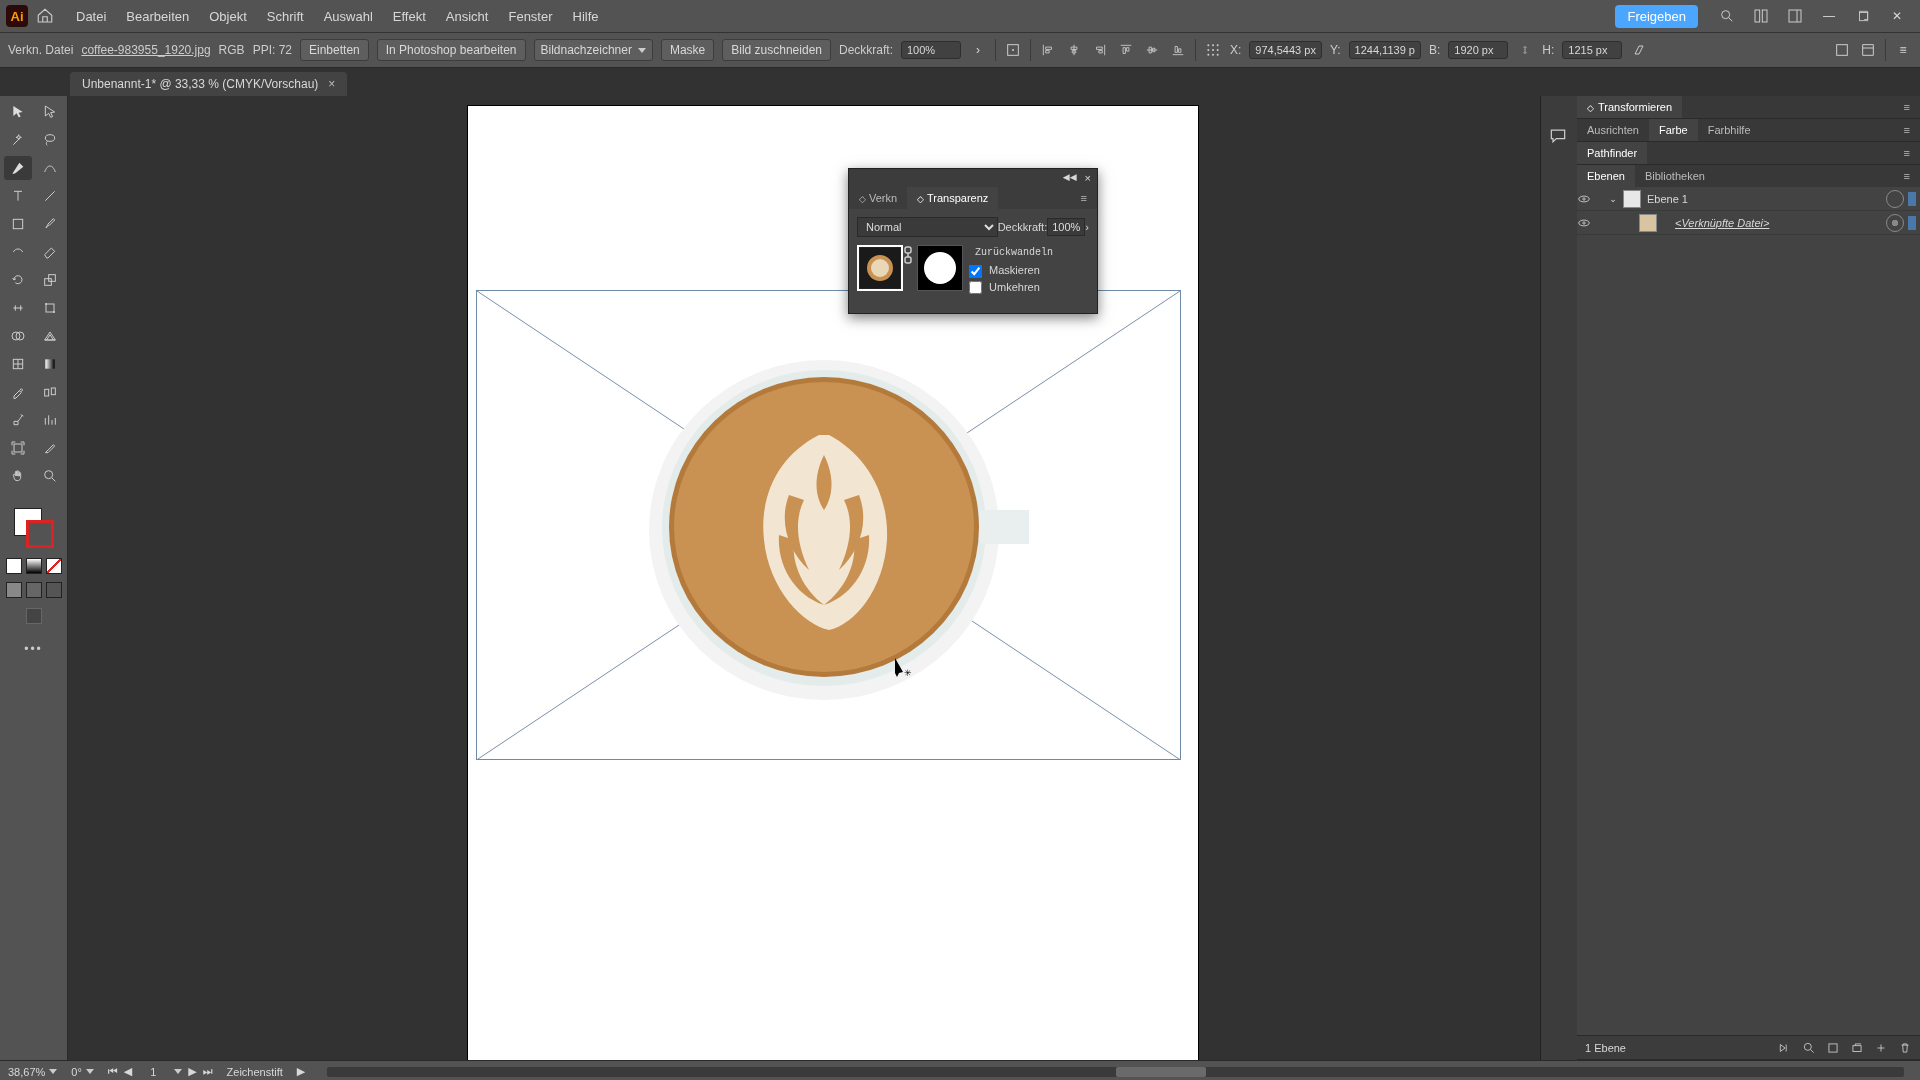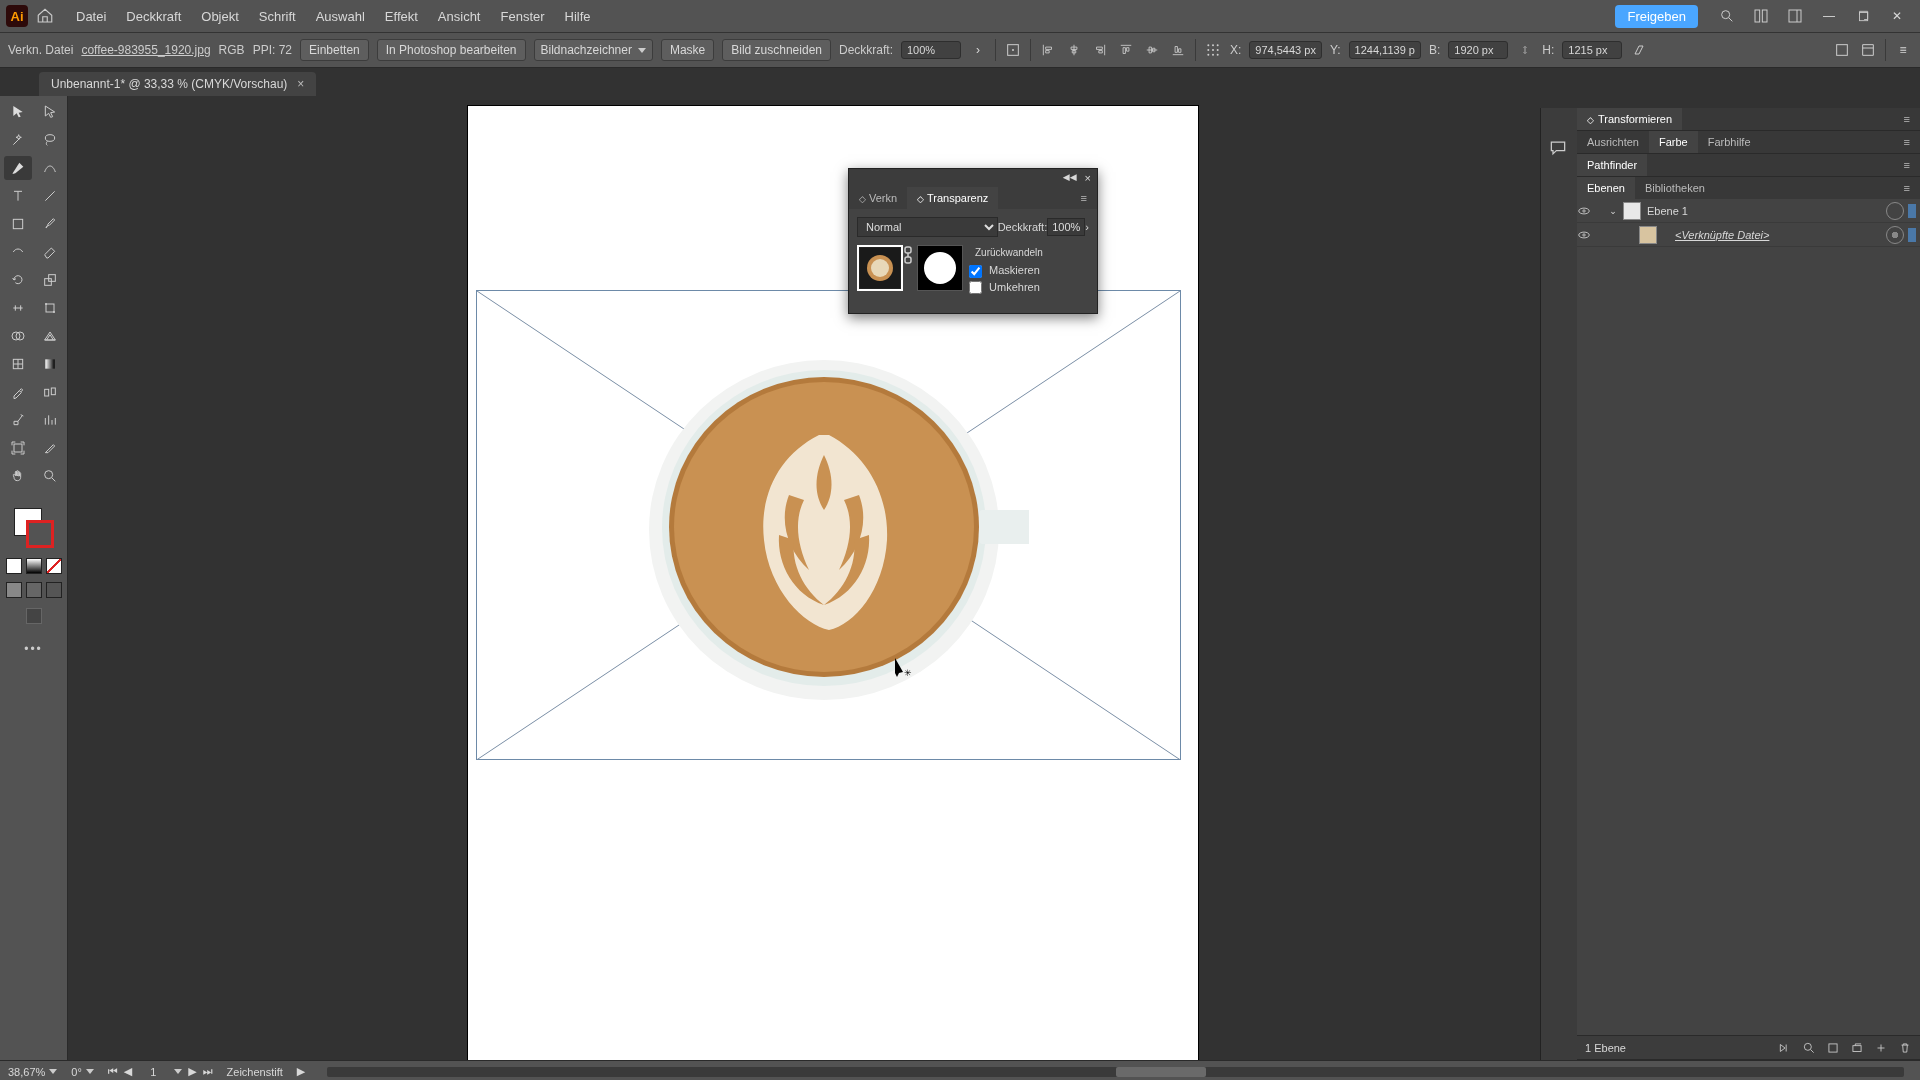--- a/index.html
+++ b/index.html
@@ -18,21 +18,21 @@
 .controlbar { height: 36px; background: #535353; border-top:1px solid #333; border-bottom:1px solid #2a2a2a; display:flex; align-items:center; padding:0 8px; font-size:12px; gap:8px; }
 .controlbar .lbl { color:#ccc; white-space:nowrap; }
 .controlbar .btn { background:#5e5e5e; border:1px solid #3c3c3c; padding:3px 8px; border-radius:3px; cursor:pointer; white-space:nowrap;}
 .controlbar .sel { background:#5e5e5e; border:1px solid #3c3c3c; padding:3px 6px; border-radius:3px; display:flex; align-items:center; gap:6px;}
 .controlbar .sep { width:1px; height:22px; background:#3a3a3a; }
 .controlbar .valbox { background:#414141; border:1px solid #2e2e2e; padding:2px 5px; border-radius:3px; min-width:60px; text-align:left; font-size:11px; }
 .controlbar .smallicon { width:18px; height:18px; display:flex; align-items:center; justify-content:center; }
 .chev { width:0; height:0; border-left:4px solid transparent; border-right:4px solid transparent; border-top:5px solid #ccc; }
 
 
-.doctab-row { height: 28px; background: #323232; display:flex; align-items:flex-end; padding-left:39px; }
+.doctab-row { height: 28px; background: #323232; display:flex; align-items:flex-end; padding-left:70px; }
 .doctab { background:#434343; padding:5px 12px; border-top-left-radius:4px; border-top-right-radius:4px; font-size:12px; display:flex; align-items:center; gap:10px; }
 .doctab .close { font-size:12px; cursor:pointer; color:#bbb;}
 
 
 .mainrow { display:flex; height: calc(1080px - 30px - 36px - 28px - 22px); }
 
 
 .toolbox { width: 68px; background:#535353; border-right:1px solid #2a2a2a; display:flex; flex-direction:column; align-items:center; padding-top:4px; }
 .toolgrid { display:grid; grid-template-columns: 28px 28px; gap:4px; }
 .tool { width:28px; height:24px; display:flex; align-items:center; justify-content:center; border-radius:3px; cursor:pointer; }
@@ -64,21 +64,21 @@
 .float-panel .row { display:flex; align-items:center; margin-bottom:8px; }
 .float-panel select, .float-panel .nbox { background:#3a3a3a; border:1px solid #2a2a2a; color:#ddd; font-size:11px; padding:2px 4px; }
 .float-panel .thumb { width:46px; height:46px; border:2px solid #fff; background:#222; display:flex; align-items:center; justify-content:center; }
 .float-panel .link { width:14px; text-align:center; }
 .float-panel .mask-thumb { width:46px; height:46px; background:#000; display:flex; align-items:center; justify-content:center; border:1px solid #555;}
 .float-panel .mask-thumb .circle { width:32px; height:32px; border-radius:50%; background:#fff;}
 .float-panel .checks label { display:block; font-size:11px; margin-bottom:3px;}
 .float-panel input[type=checkbox]{ margin-right:4px; vertical-align:middle;}
 
 
-.rightdock { width:380px; background:#434343; border-left:1px solid #222; display:flex;margin-top:12px; }
+.rightdock { width:380px; background:#434343; border-left:1px solid #222; display:flex; }
 .dock-strip { width:36px; background:#3c3c3c; display:flex; flex-direction:column; align-items:center; padding-top:30px; gap:20px;}
 .dock-strip .dicon { width:22px; height:22px; }
 .dock-panels { flex:1; display:flex; flex-direction:column; }
 .panel { border-bottom:1px solid #2a2a2a; }
 .panel .ptabs { display:flex; background:#383838; align-items:center; }
 .panel .ptab { padding:5px 10px; font-size:11px; color:#bbb; cursor:pointer; }
 .panel .ptab.active { background:#434343; color:#fff; }
 .panel .ptab .caret { display:inline-block; margin-right:4px; font-size:9px;}
 .layers-body { padding:0; flex:1; overflow:auto; }
 .layer-row { display:flex; align-items:center; height:24px; border-bottom:1px solid #3a3a3a; }
@@ -106,21 +106,21 @@
 <body>
 
 <div class="menubar">
   <div class="logo">Ai</div>
   <div class="home-icon">
     <svg width="18" height="18" viewBox="0 0 24 24">
         <path class="ico" d="M3 11 12 3l9 8v9H3z M9 20v-7h6v7"></path>
       </svg>
   </div>
   <div class="menu-item">Datei</div>
-  <div class="menu-item">Deckkraft</div>
+  <div class="menu-item">Bearbeiten</div>
   <div class="menu-item">Objekt</div>
   <div class="menu-item">Schrift</div>
   <div class="menu-item">Auswahl</div>
   <div class="menu-item">Effekt</div>
   <div class="menu-item">Ansicht</div>
   <div class="menu-item">Fenster</div>
   <div class="menu-item">Hilfe</div>
   <div class="spacer"></div>
   <div class="share-btn">Freigeben</div>
   <div class="ricon">
@@ -507,21 +507,21 @@
             <svg width="10" height="20" viewBox="0 0 10 20">
                 <rect class="ico" x="2" y="2" width="6" height="6" rx="2"></rect>
                 <rect class="ico" x="2" y="12" width="6" height="6" rx="2"></rect>
                 <path class="ico" d="M5 8v4"></path>
               </svg>
           </div>
           <div class="mask-thumb">
               <div class="circle"></div>
             </div>
           <div class="checks" style="flex:1; margin-left:6px;">
-            <div class="btn" style="padding:2px 6px; margin-bottom:4px; font-size:10px;">Zurückwandeln</div>
+            <div class="btn" style="padding:2px 6px; margin-bottom:4px; font-size:10px;font-family:Liberation Mono, monospace;">Zurückwandeln</div>
             <label><input type="checkbox" checked="" style=""> <span>Maskieren</span></label>
             <label><input type="checkbox" style=""> <span>Umkehren</span></label>
           </div>
         </div>
       </div>
     </div>
   </div>
 
   <div class="rightdock">
     <div class="dock-strip">

